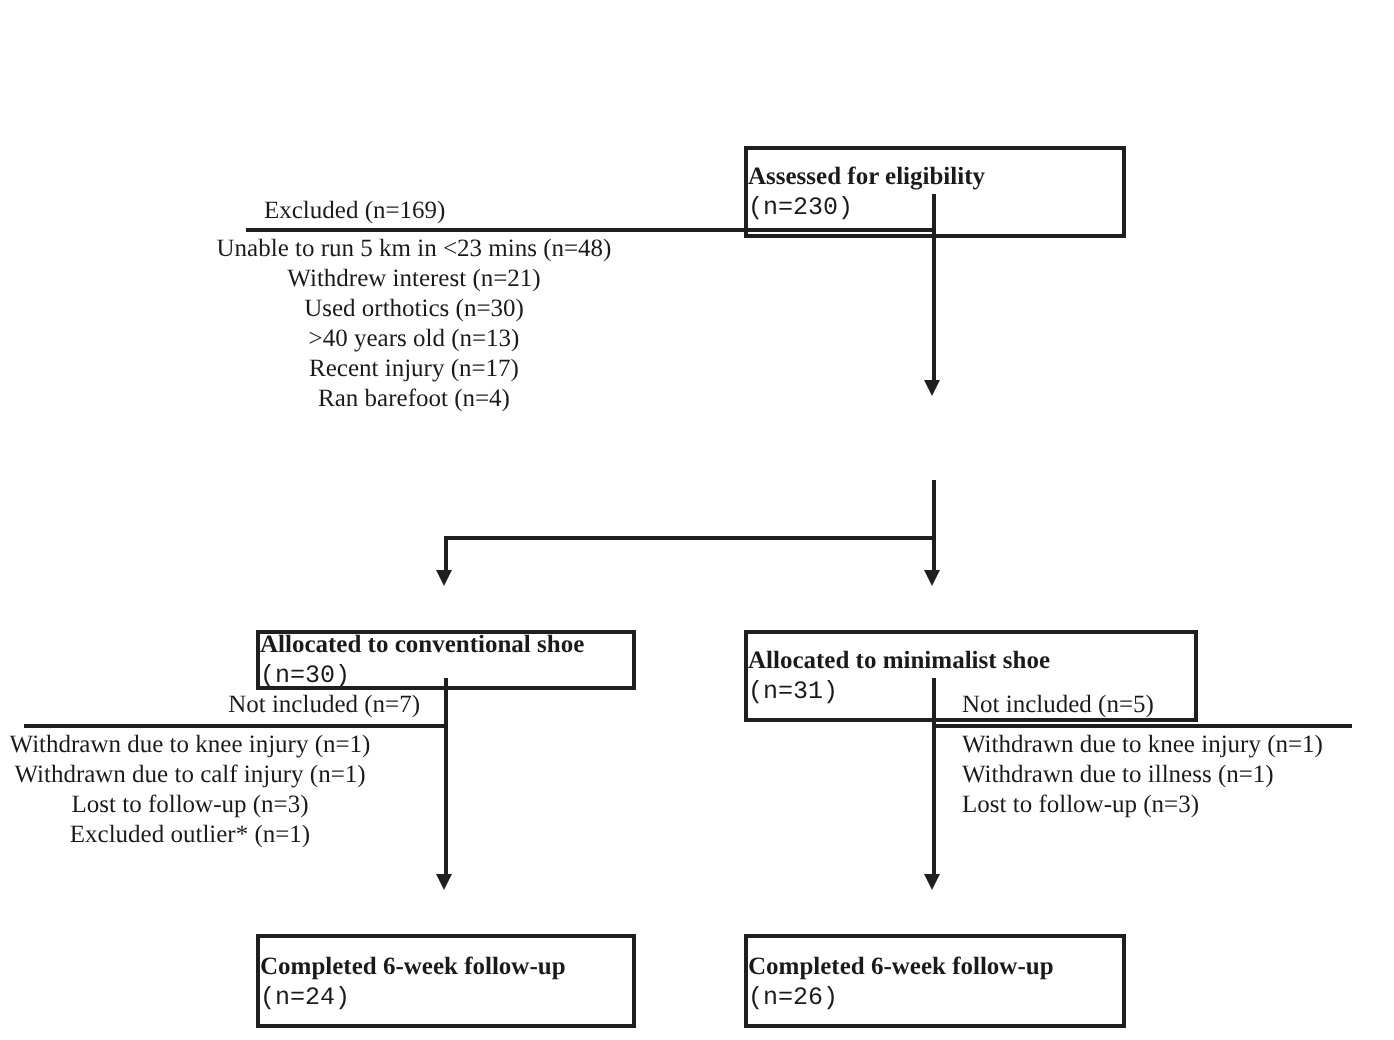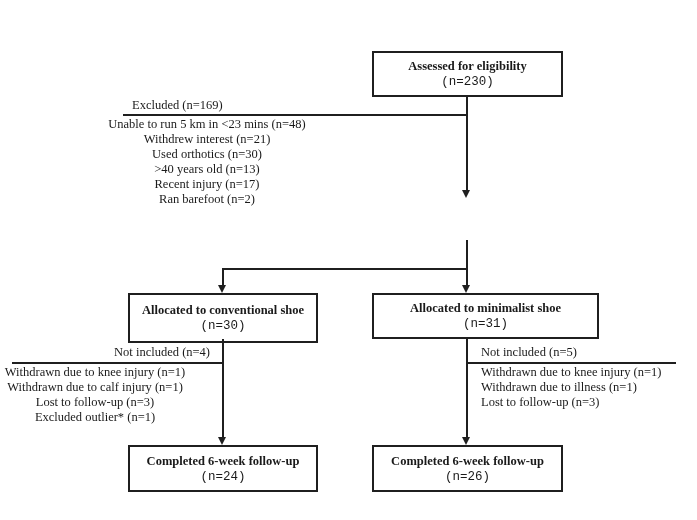--- a/index.html
+++ b/index.html
@@ -3,22 +3,22 @@
 <meta charset="utf-8">
 <style>
   html,body{margin:0;padding:0;background:#ffffff;}
   .stage{
     position:relative;width:697px;height:520px;background:#ffffff;
     font-family:"Liberation Serif","DejaVu Serif",serif;
     color:#1a1a1a;overflow:hidden;
   }
   .box{
     position:absolute;border:2px solid #1f1f1f;background:#ffffff;
-    display:flex;flex-direction:column;justify-content:center;align-items:center;
-    text-align:center;box-sizing:border-box;gap:2px;
+    display:flex;flex-direction:column;justify-content:center;align-items:flex-start;
+    text-align:center;box-sizing:border-box;gap:2px;margin-top:22px;
   }
   .box-title{font-weight:bold;font-size:12.5px;line-height:14px;}
   .box-n{font-size:12.5px;line-height:14px;font-family:Liberation Mono, monospace;}
   .vline{position:absolute;width:1.5px;background:#1f1f1f;}
   .hline{position:absolute;height:1.5px;background:#1f1f1f;}
   .arrow-down{
     position:absolute;width:0;height:0;
     border-left:4.5px solid transparent;border-right:4.5px solid transparent;
     border-top:8px solid #1f1f1f;
   }
@@ -33,21 +33,21 @@
 <body>
 
 <div class="stage">
 
   <div class="box" style="left:372px;top:51px;width:191px;height:46px">
     <div class="box-title">Assessed for eligibility</div>
     <div class="box-n">(n=230)</div>
   </div>
 
 
-  <div class="box" style="left:128px;top:293px;width:190px;height:50px">
+  <div class="box" style="left:128px;top:293px;width:190px;height:30px">
     <div class="box-title">Allocated to conventional shoe</div>
     <div class="box-n">(n=30)</div>
   </div>
 
   <div class="box" style="left:372px;top:293px;width:227px;height:46px">
     <div class="box-title">Allocated to minimalist shoe</div>
     <div class="box-n">(n=31)</div>
   </div>
 
   <div class="box" style="left:128px;top:445px;width:190px;height:47px">
@@ -82,25 +82,25 @@
 
   <div class="sidelabel la" style="left:132px;top:98px">
     <b>Excluded </b><span>(n=169)</span>
   </div>
   <div class="sidelist ra" style="right:340px;top:117px;width:300px">
     <div>Unable to run 5 km in &lt;23 mins (n=48)</div>
     <div>Withdrew interest (n=21)</div>
     <div>Used orthotics (n=30)</div>
     <div>&gt;40 years old (n=13)</div>
     <div>Recent injury (n=17)</div>
-    <div>Ran barefoot (n=2)</div>
+    <div>Ran barefoot (n=4)</div>
   </div>
 
   <div class="sidelabel ra" style="right:487px;top:345px">
-    <b>Not included </b><span>(n=4)</span>
+    <b>Not included </b><span>(n=7)</span>
   </div>
   <div class="sidelist ra" style="right:487px;top:365px;width:230px">
     <div>Withdrawn due to knee injury (n=1)</div>
     <div>Withdrawn due to calf injury (n=1)</div>
     <div>Lost to follow-up (n=3)</div>
     <div>Excluded outlier* (n=1)</div>
   </div>
 
   <div class="sidelabel la" style="left:481px;top:345px">
     <b>Not included </b><span>(n=5)</span>

